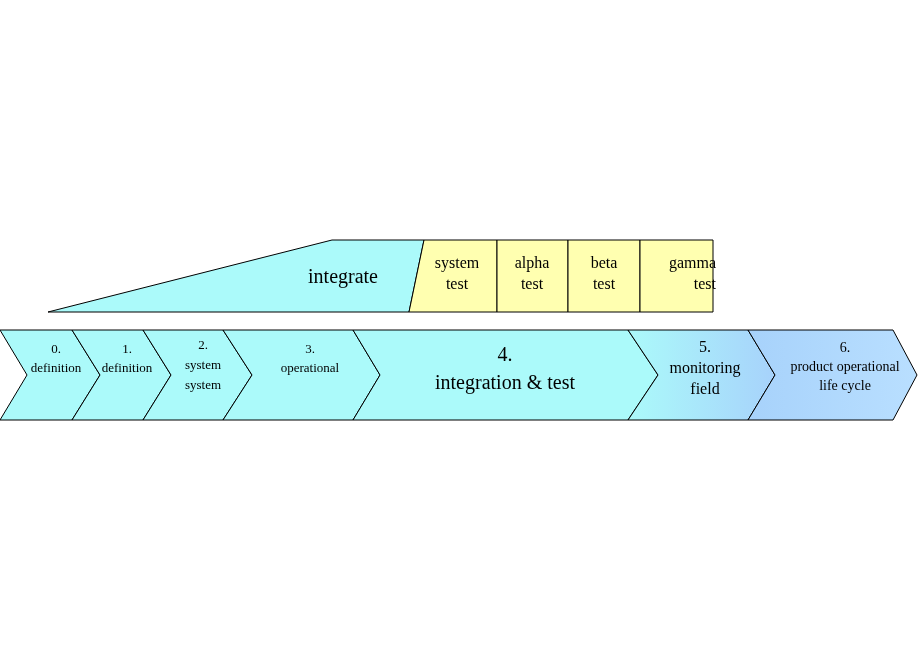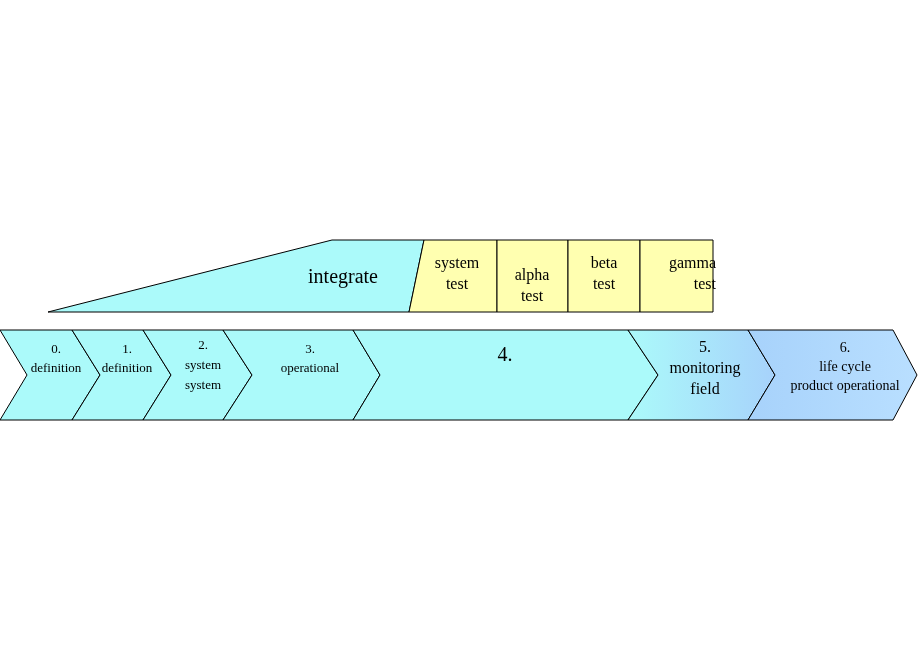--- a/index.html
+++ b/index.html
@@ -60,21 +60,21 @@
   </svg>
 
   <div class="label f-ramp" style="left:273px; top:262px; width:140px;">
     <div>integrate</div>
   </div>
 
   <div class="label f-test" style="left:417px; top:252px; width:80px;">
     <div>system</div>
     <div>test</div>
   </div>
-  <div class="label f-test" style="left:492px; top:252px; width:80px;margin-top:12px;">
+  <div class="label f-test" style="left:492px; top:252px; width:80px;">
     <div>alpha</div>
     <div>test</div>
   </div>
   <div class="label f-test" style="left:564px; top:252px; width:80px;">
     <div>beta</div>
     <div>test</div>
   </div>
   <div class="label f-test" style="left:636px; top:252px; width:80px;text-align:right;">
     <div>gamma</div>
     <div>test</div>
@@ -96,27 +96,28 @@
     <div>system</div>
   </div>
 
   <div class="label f-small" style="left:255px; top:339px; width:110px;">
     <div>3.</div>
     <div>operational</div>
   </div>
 
   <div class="label f-big" style="left:395px; top:340px; width:220px;">
     <div>4.</div>
+    <div>integration &amp; test</div>
   </div>
 
   <div class="label f-p5" style="left:645px; top:336px; width:120px;">
     <div>5.</div>
     <div>monitoring</div>
     <div>field</div>
   </div>
 
   <div class="label f-p6" style="left:770px; top:338px; width:150px;">
     <div>6.</div>
+    <div>product operational</div>
     <div>life cycle</div>
-    <div>product operational</div>
   </div>
 
 </div>
 
 </body></html>

